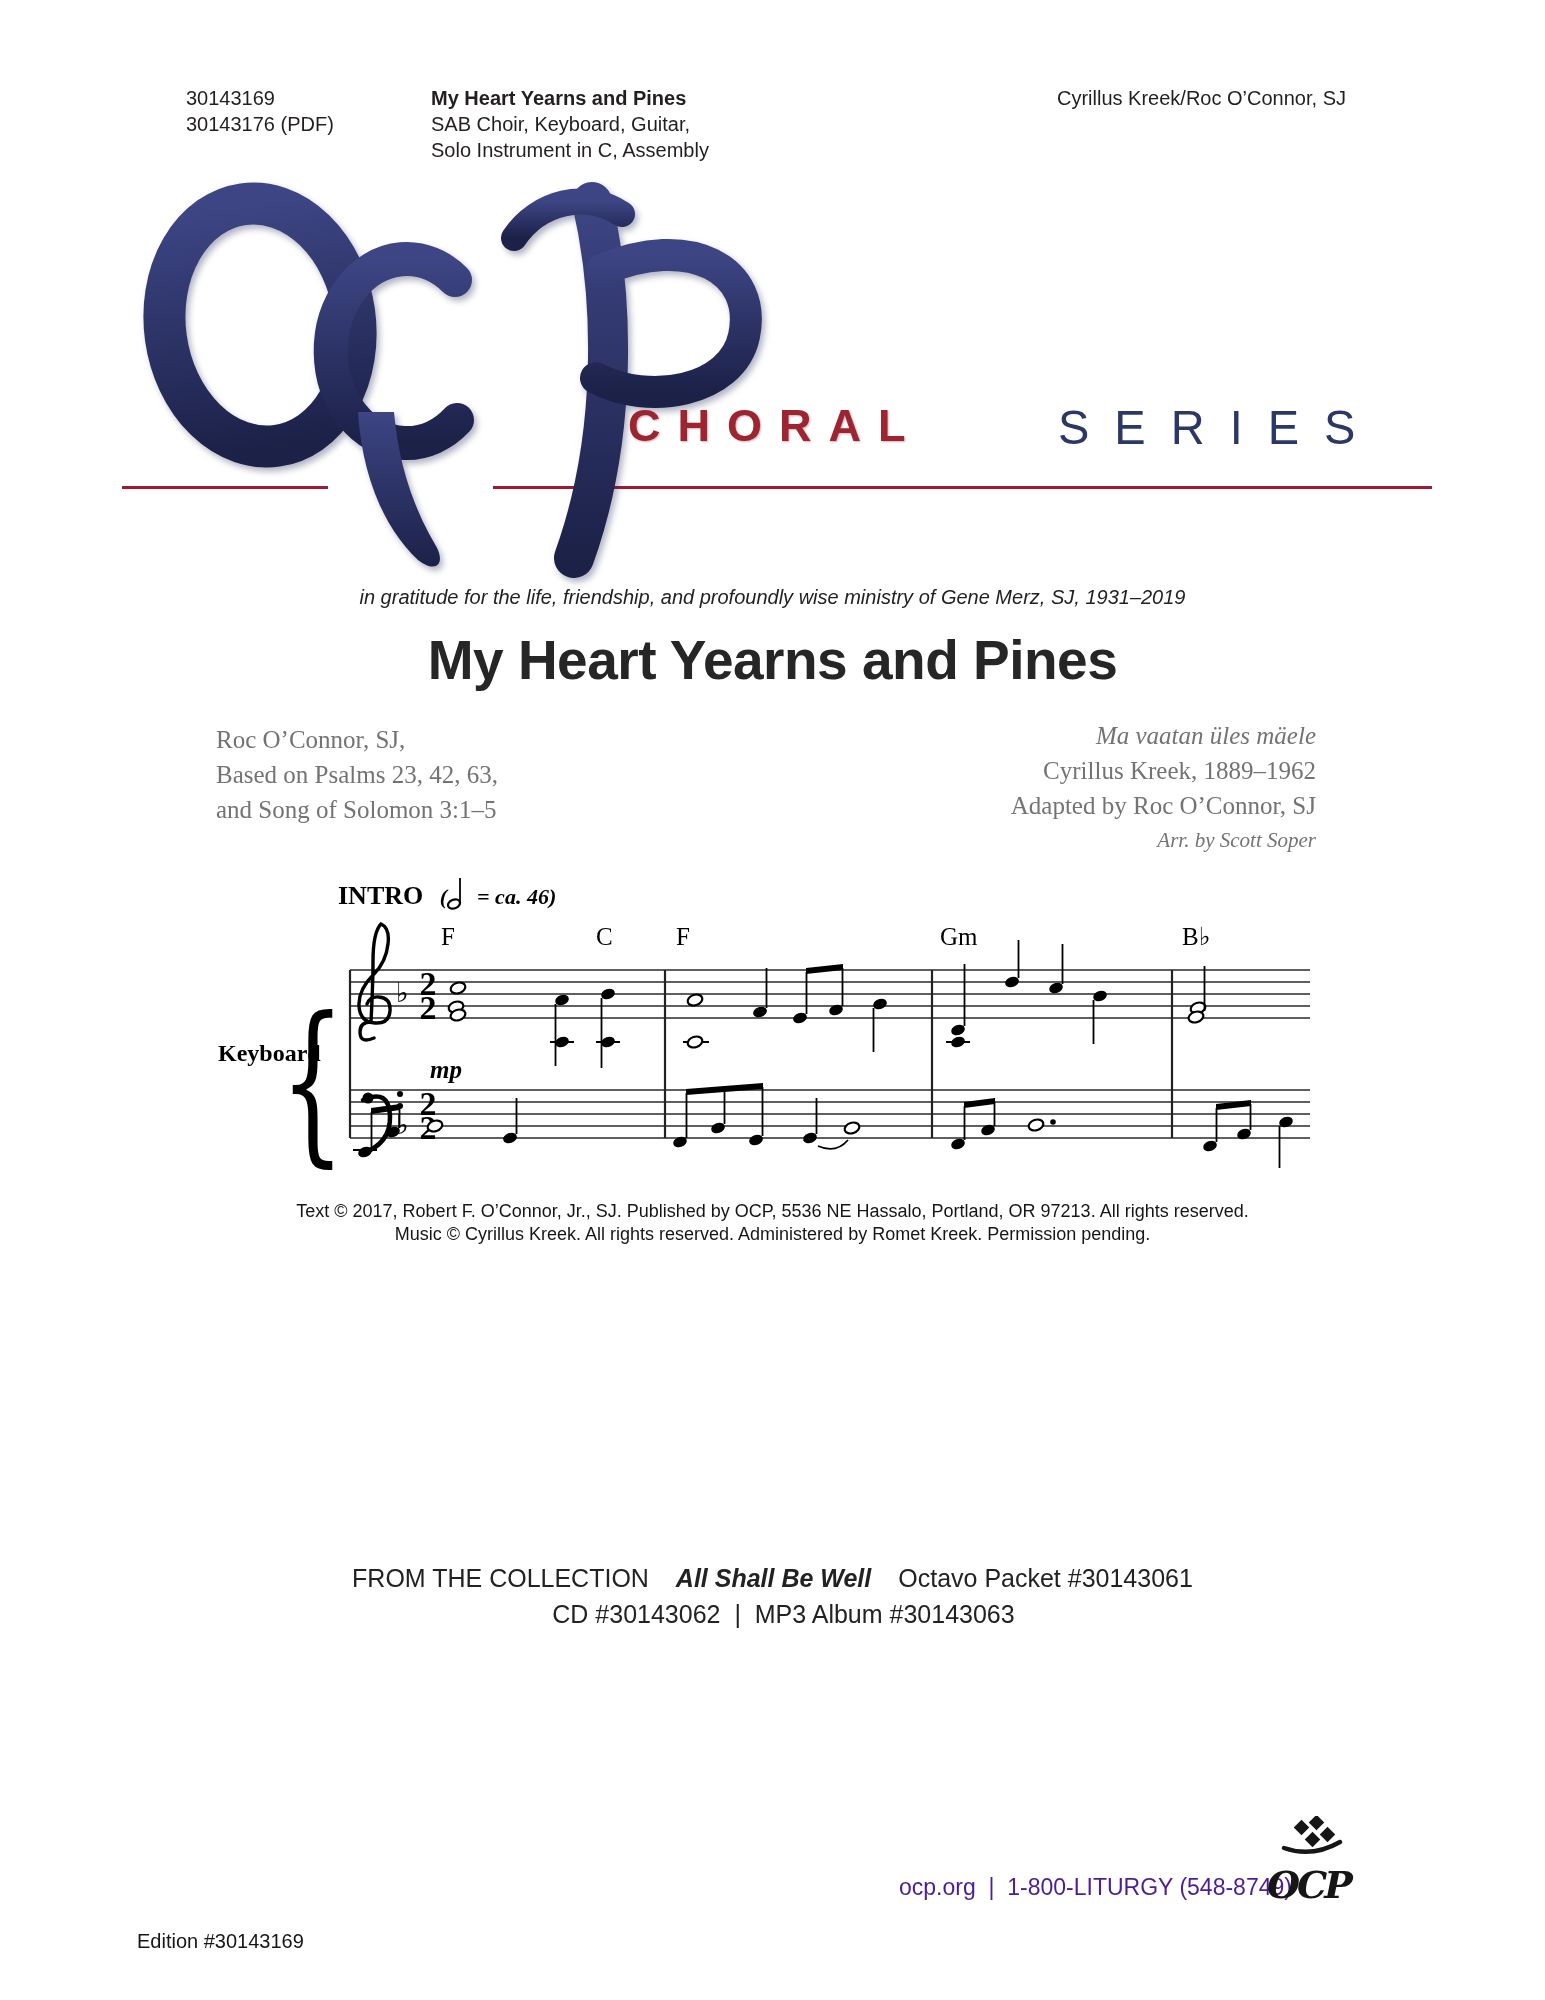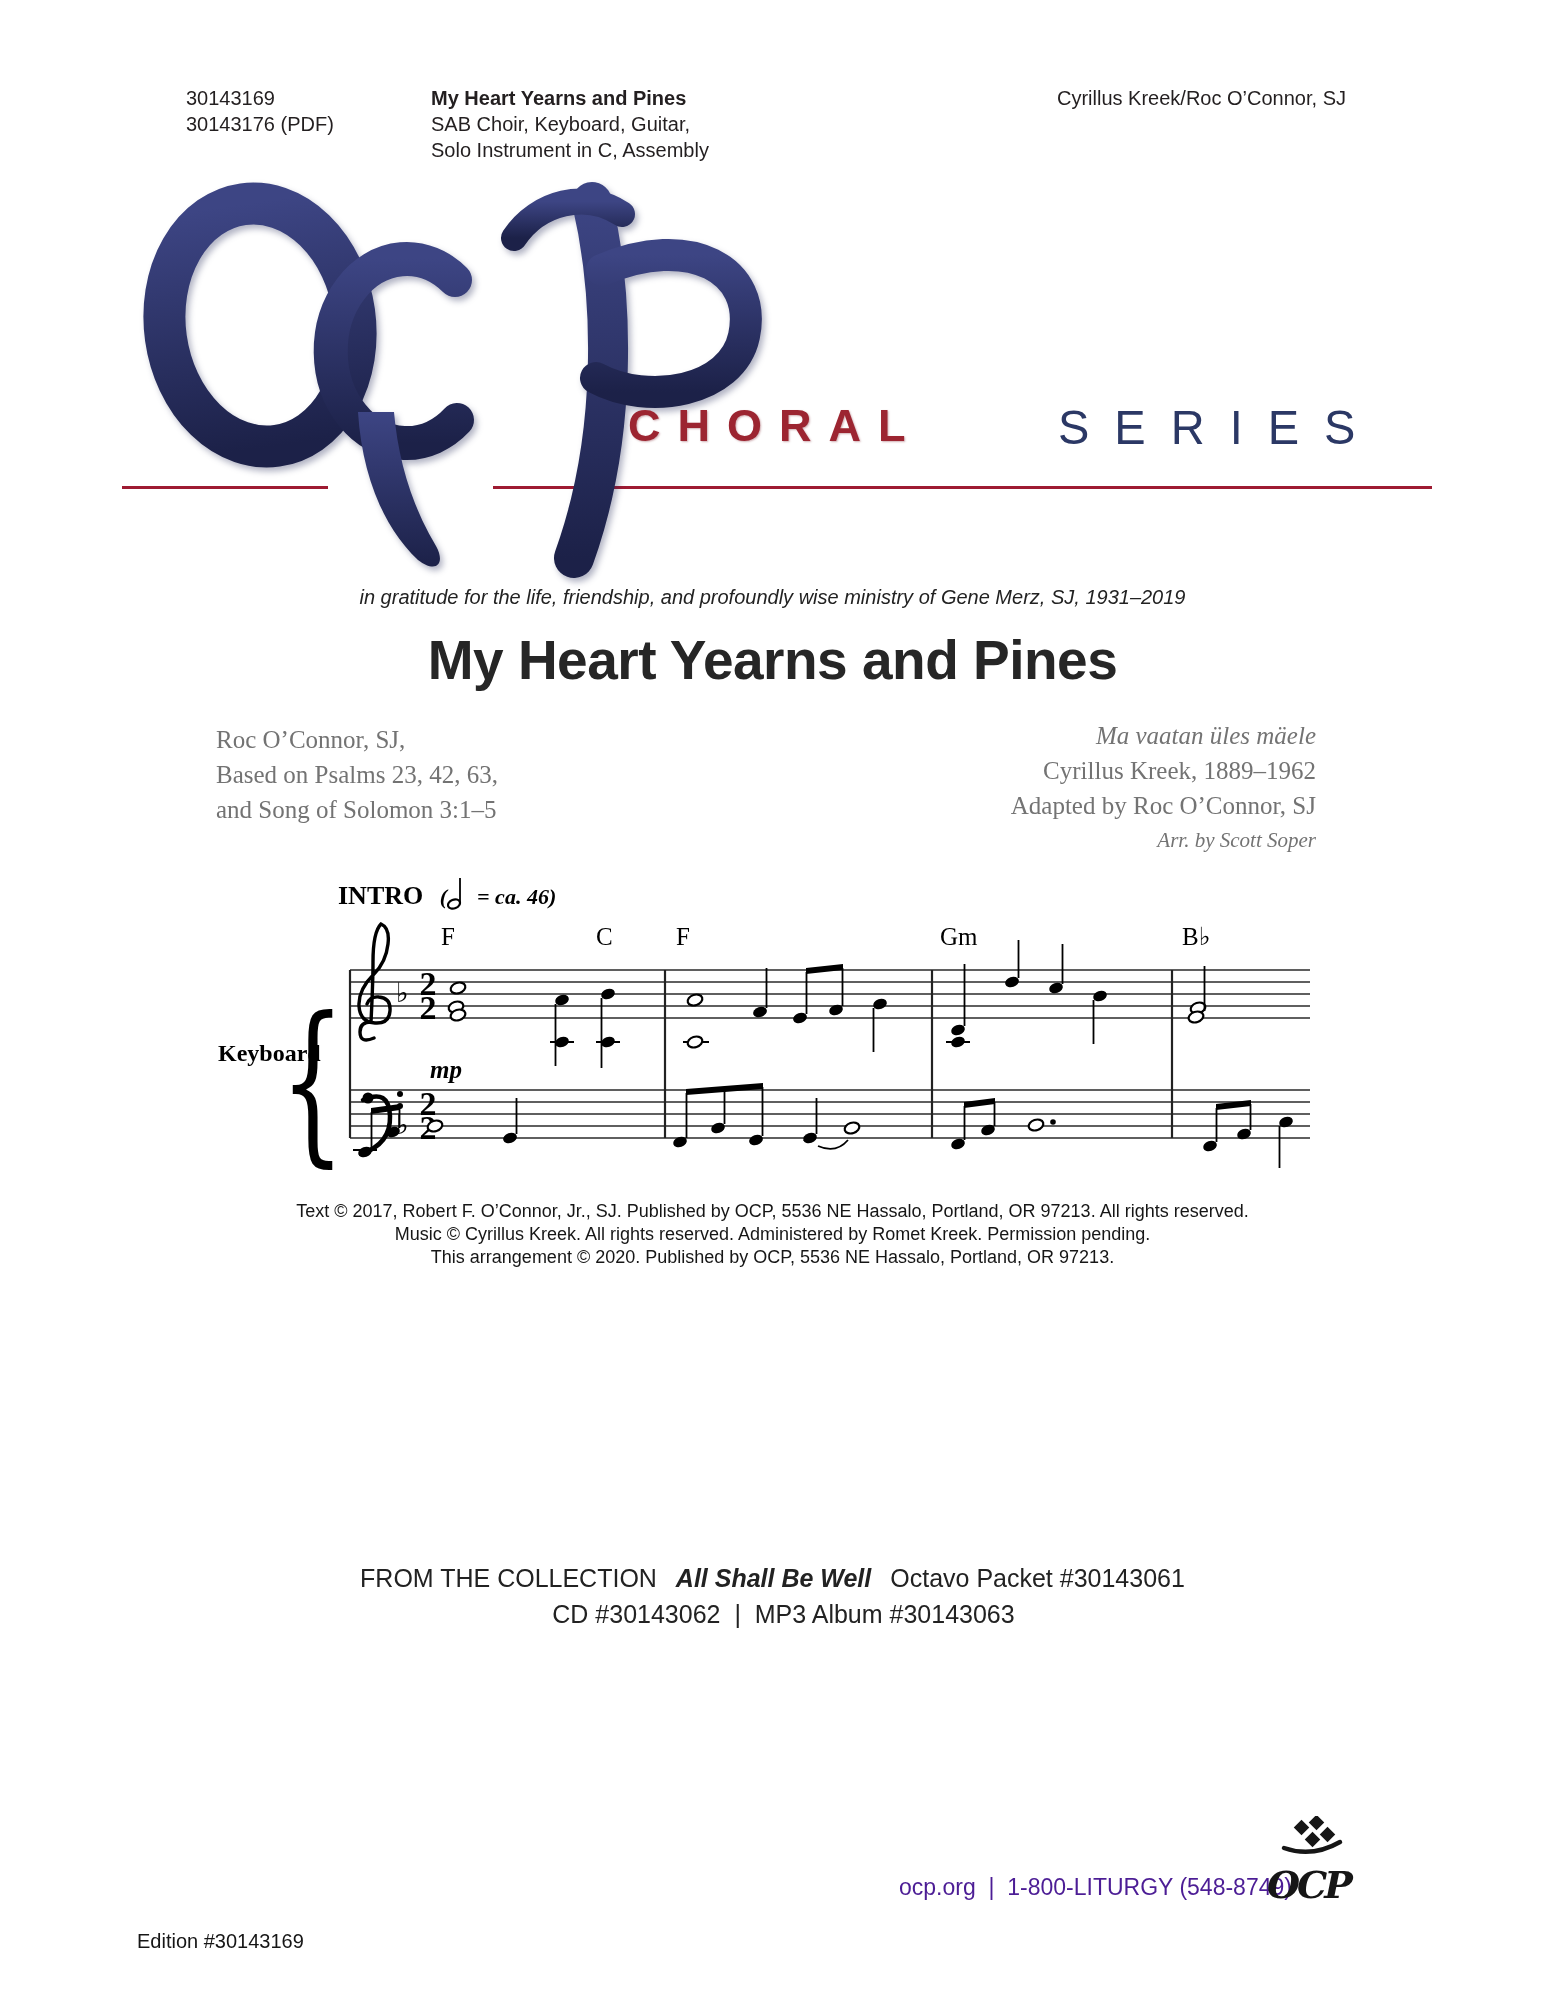--- a/index.html
+++ b/index.html
@@ -249,27 +249,26 @@
     <line x1="1250.5" y1="270" x2="1250.5" y2="244" stroke-width="1.8"></line>
     <polygon points="1216,250 1251,246 1251,240 1216,244" stroke-width="0"></polygon>
     <ellipse cx="1286" cy="262" rx="7" ry="5" stroke-width="0" transform="rotate(-18 1286 262)"></ellipse>
     <line x1="1279.5" y1="266" x2="1279.5" y2="308" stroke-width="1.8"></line>
   </g>
 </svg>
 
 <div class="abs copyright" style="top:1200px;">
   <div>Text © 2017, Robert F. O’Connor, Jr., SJ. Published by OCP, 5536 NE Hassalo, Portland, OR 97213. All rights reserved.</div>
   <div>Music © Cyrillus Kreek. All rights reserved. Administered by Romet Kreek. Permission pending.</div>
-  <div>This arrangement © 2020. Published by OCP, 5536 NE Hassalo, Portland, OR 97213.</div>
 </div>
 
 <div class="abs collection" style="top:1560px;">
   <div>
     <span>FROM THE COLLECTION</span>
-    <span class="coll-name" style="margin:0 12px;">All Shall Be Well</span>
+    <span class="coll-name" style="margin:0 20px;">All Shall Be Well</span>
     <span>Octavo Packet #30143061</span>
   </div>
   <div class="pre">CD #30143062  |  MP3 Album #30143063</div>
 </div>
 
 <div class="abs contact pre" style="left:877px;top:1874px;">ocp.org  |  1-800-LITURGY (548-8749)</div>
 
 <svg class="abs" style="left:1266px;top:1816px;" width="104" height="98" viewBox="0 0 104 98">
   <g fill="#161616">
     <rect x="30" y="6" width="11" height="11" transform="rotate(45 35.5 11.5)"></rect>

